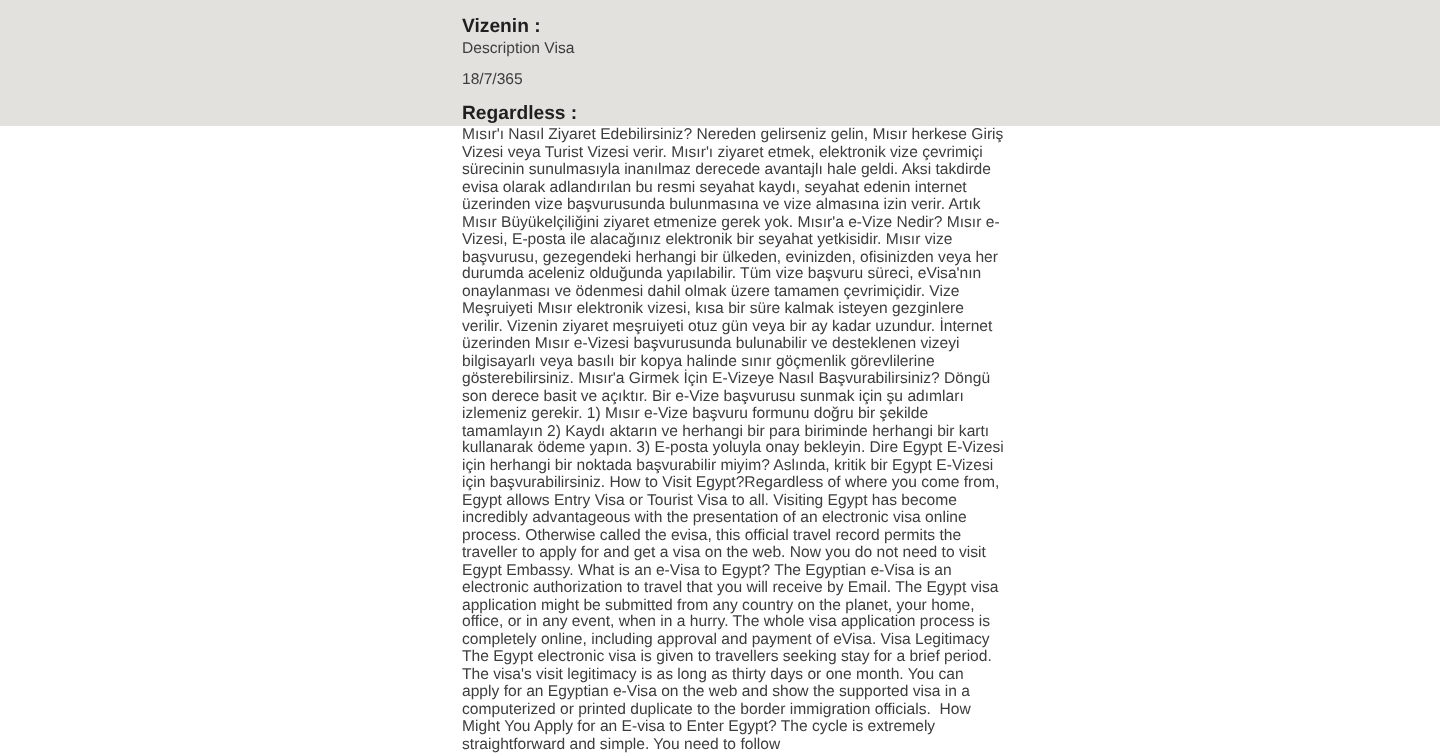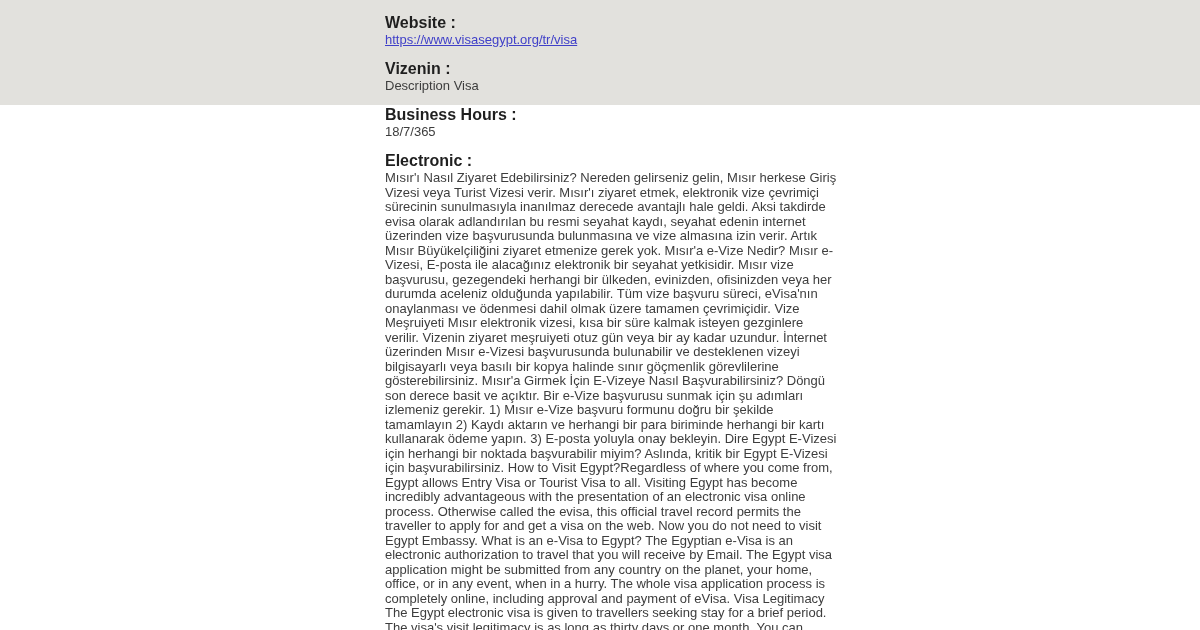--- a/index.html
+++ b/index.html
@@ -60,36 +60,29 @@
 </style>
 </head>
 <body>
 
 <div class="canvas">
 
   <div class="header-band"></div>
 
   <div class="content">
 
-    <div>
-      <h2 class="field-label">Website :</h2>
-      <p class="field-value">
-        <a href="#">https://www.visasegypt.org/tr/visa</a>
-      </p>
-    </div>
 
     <div>
       <h2 class="field-label">Vizenin :</h2>
       <p class="field-value">Description Visa</p>
     </div>
 
     <div>
-      <h2 class="field-label">Business Hours :</h2>
       <p class="field-value">18/7/365</p>
     </div>
 
     <div>
-      <h2 class="field-label">Electronic :</h2>
+      <h2 class="field-label">Regardless :</h2>
       <p class="description-text">Mısır'ı Nasıl Ziyaret Edebilirsiniz? Nereden gelirseniz gelin, Mısır herkese Giriş Vizesi veya Turist Vizesi verir. Mısır'ı ziyaret etmek, elektronik vize çevrimiçi sürecinin sunulmasıyla inanılmaz derecede avantajlı hale geldi. Aksi takdirde evisa olarak adlandırılan bu resmi seyahat kaydı, seyahat edenin internet üzerinden vize başvurusunda bulunmasına ve vize almasına izin verir. Artık Mısır Büyükelçiliğini ziyaret etmenize gerek yok. Mısır'a e-Vize Nedir? Mısır e-Vizesi, E-posta ile alacağınız elektronik bir seyahat yetkisidir. Mısır vize başvurusu, gezegendeki herhangi bir ülkeden, evinizden, ofisinizden veya her durumda aceleniz olduğunda yapılabilir. Tüm vize başvuru süreci, eVisa'nın onaylanması ve ödenmesi dahil olmak üzere tamamen çevrimiçidir. Vize Meşruiyeti Mısır elektronik vizesi, kısa bir süre kalmak isteyen gezginlere verilir. Vizenin ziyaret meşruiyeti otuz gün veya bir ay kadar uzundur. İnternet üzerinden Mısır e-Vizesi başvurusunda bulunabilir ve desteklenen vizeyi bilgisayarlı veya basılı bir kopya halinde sınır göçmenlik görevlilerine gösterebilirsiniz. Mısır'a Girmek İçin E-Vizeye Nasıl Başvurabilirsiniz? Döngü son derece basit ve açıktır. Bir e-Vize başvurusu sunmak için şu adımları izlemeniz gerekir. 1) Mısır e-Vize başvuru formunu doğru bir şekilde tamamlayın 2) Kaydı aktarın ve herhangi bir para biriminde herhangi bir kartı kullanarak ödeme yapın. 3) E-posta yoluyla onay bekleyin. Dire Egypt E-Vizesi için herhangi bir noktada başvurabilir miyim? Aslında, kritik bir Egypt E-Vizesi için başvurabilirsiniz. How to Visit Egypt?Regardless of where you come from, Egypt allows Entry Visa or Tourist Visa to all. Visiting Egypt has become incredibly advantageous with the presentation of an electronic visa online process. Otherwise called the evisa, this official travel record permits the traveller to apply for and get a visa on the web. Now you do not need to visit Egypt Embassy. What is an e-Visa to Egypt? The Egyptian e-Visa is an electronic authorization to travel that you will receive by Email. The Egypt visa application might be submitted from any country on the planet, your home, office, or in any event, when in a hurry. The whole visa application process is completely online, including approval and payment of eVisa. Visa Legitimacy The Egypt electronic visa is given to travellers seeking stay for a brief period. The visa's visit legitimacy is as long as thirty days or one month. You can apply for an Egyptian e-Visa on the web and show the supported visa in a computerized or printed duplicate to the border immigration officials.  How Might You Apply for an E-visa to Enter Egypt? The cycle is extremely straightforward and simple. You need to follow</p>
     </div>
 
   </div>
 </div>
 
 </body></html>

